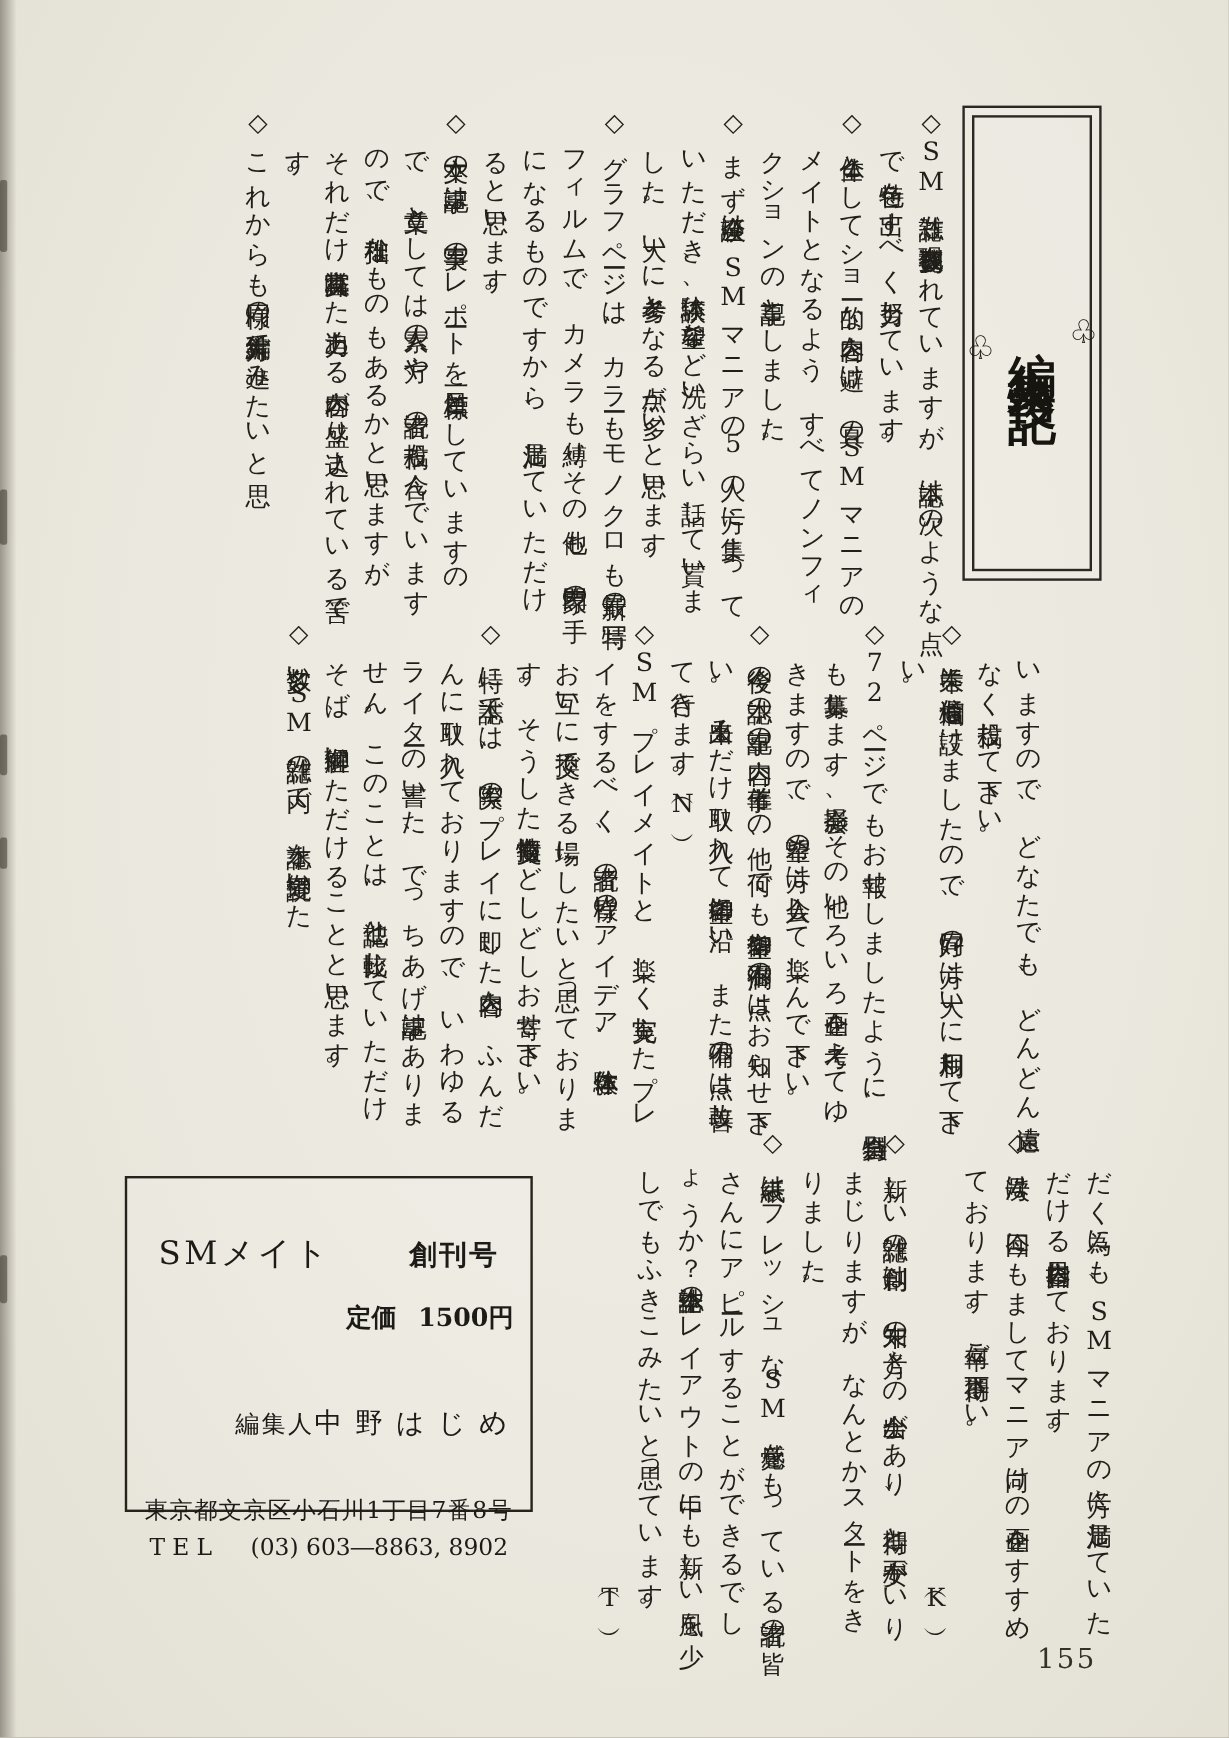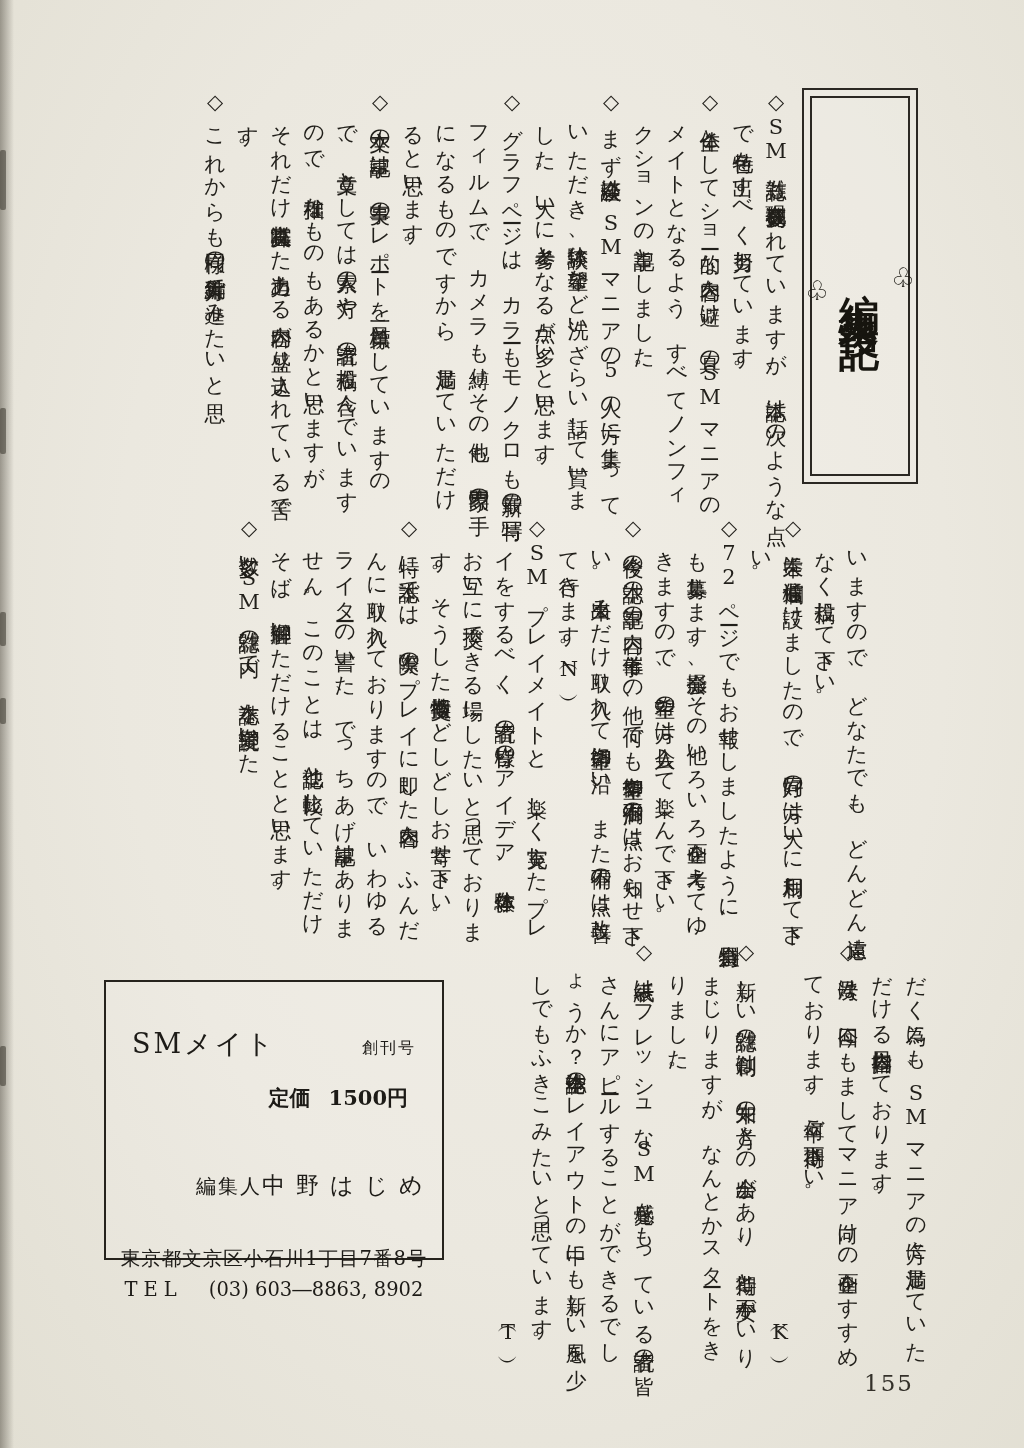--- a/index.html
+++ b/index.html
@@ -72,23 +72,23 @@
     border:2px solid #26231d;
     background:rgba(255,255,255,.10);
     box-sizing:border-box;
     margin-top:32px;
   }
   .colo-row1 {
     display:flex; justify-content:space-between; align-items:baseline;
     padding:44px 26px 0 26px;
   }
   .colo-title { font-size:27px; letter-spacing:3px; }
-  .colo-issue { font-size:16px; font-weight:normal; letter-spacing:2px; }
+  .colo-issue { font-size:23px; font-weight:bold; letter-spacing:2px; }
   .colo-price {
-    text-align:right; padding-right:34px; margin-top:22px;
+    text-align:right; padding-right:14px; margin-top:22px;
     font-size:21px; font-weight:bold;
   }
   .colo-price .val { margin-left:18px; }
   .colo-staff { margin-top:58px; padding-left:70px; }
   .staff-row { display:flex; align-items:baseline; margin-top:14px; }
   .staff-label { font-size:20px; letter-spacing:2px; width:86px;text-align:right; }
   .staff-name  { font-size:23px; letter-spacing:11px; }
   .staff-name.publisher { font-weight:bold; font-size:25px; letter-spacing:42px; }
   .colo-address { margin-top:44px; text-align:center; font-size:19.5px; letter-spacing:1px; }
   .colo-tel { text-align:center; font-size:19.5px; margin-top:6px; }

